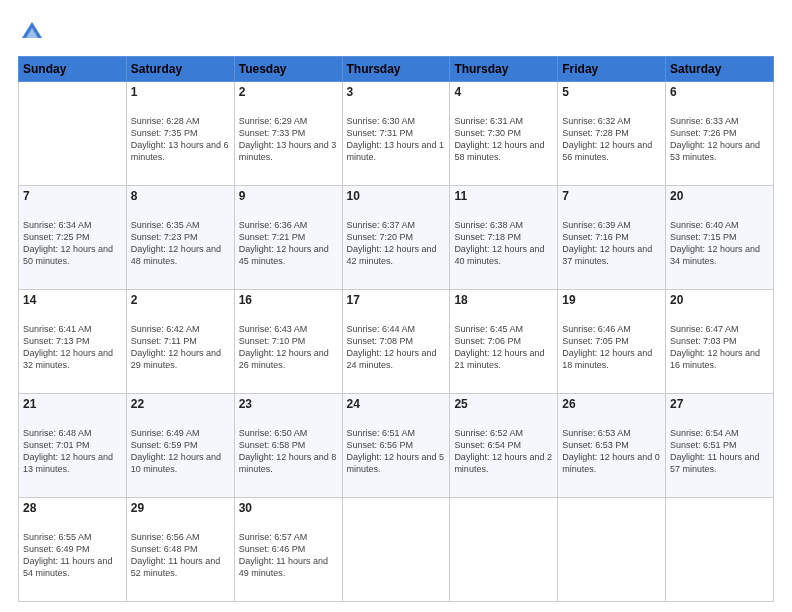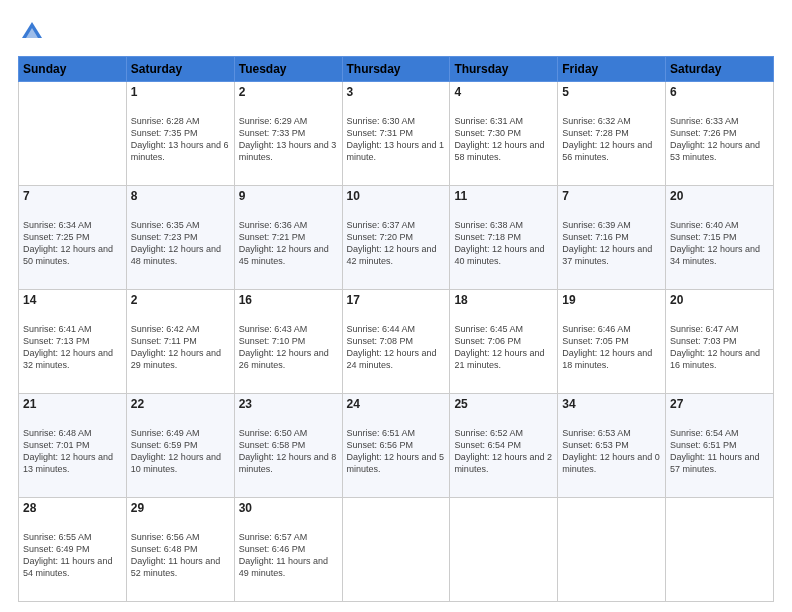--- a/index.html
+++ b/index.html
@@ -244,21 +244,21 @@
           </td>
           <td>
             <span class="day-number">24</span>
             <div class="day-info">Sunrise: 6:51 AM<br>Sunset: 6:56 PM<br>Daylight: 12 hours and 5 minutes.</div>
           </td>
           <td>
             <span class="day-number">25</span>
             <div class="day-info">Sunrise: 6:52 AM<br>Sunset: 6:54 PM<br>Daylight: 12 hours and 2 minutes.</div>
           </td>
           <td>
-            <span class="day-number">34</span>
+            <span class="day-number">26</span>
             <div class="day-info">Sunrise: 6:53 AM<br>Sunset: 6:53 PM<br>Daylight: 12 hours and 0 minutes.</div>
           </td>
           <td>
             <span class="day-number">27</span>
             <div class="day-info">Sunrise: 6:54 AM<br>Sunset: 6:51 PM<br>Daylight: 11 hours and 57 minutes.</div>
           </td>
         </tr>
         <tr>
           <td>
             <span class="day-number">28</span>

